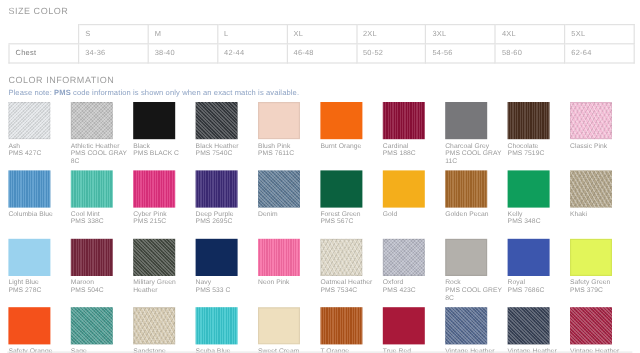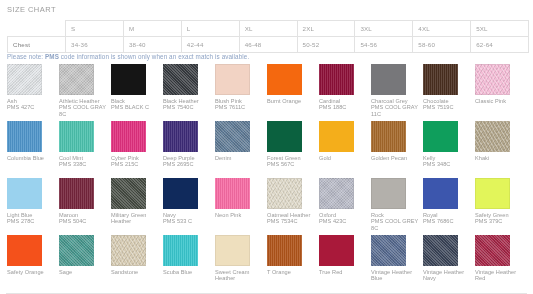--- a/index.html
+++ b/index.html
@@ -85,21 +85,21 @@
     position:absolute;left:6px;right:6px;bottom:5px;height:1px;background:#e4e4e4;
   }
   .top-rule{position:absolute;left:6px;right:6px;top:0;height:1px;background:#ffffff;}
 </style>
 </head>
 <body>
 
 <div class="page">
   <div class="top-rule"></div>
 
-  <div class="section-title">SIZE CHART</div>
+  <div class="section-title">SIZE COLOR</div>
 
   <table class="size-table">
     <colgroup>
         <col class="first">
         <col>
         <col>
         <col>
         <col>
         <col>
         <col>
@@ -127,20 +127,21 @@
           <td>42-44</td>
           <td>46-48</td>
           <td>50-52</td>
           <td>54-56</td>
           <td>58-60</td>
           <td>62-64</td>
         </tr>
       </tbody>
   </table>
 
+  <div class="color-title">COLOR INFORMATION</div>
 
   <div class="note">
     <span>Please note: </span><b>PMS</b><span> code information is shown only when an exact match is available.</span>
   </div>
 
   <div class="swatch-grid" id="swatch-grid">
       <div class="swatch-cell">
         <span class="chip tex-heather bordered" style="background-color: rgb(227, 230, 233);"></span>
         <div class="chip-name">Ash</div>
         <div class="chip-pms">PMS 427C</div>

